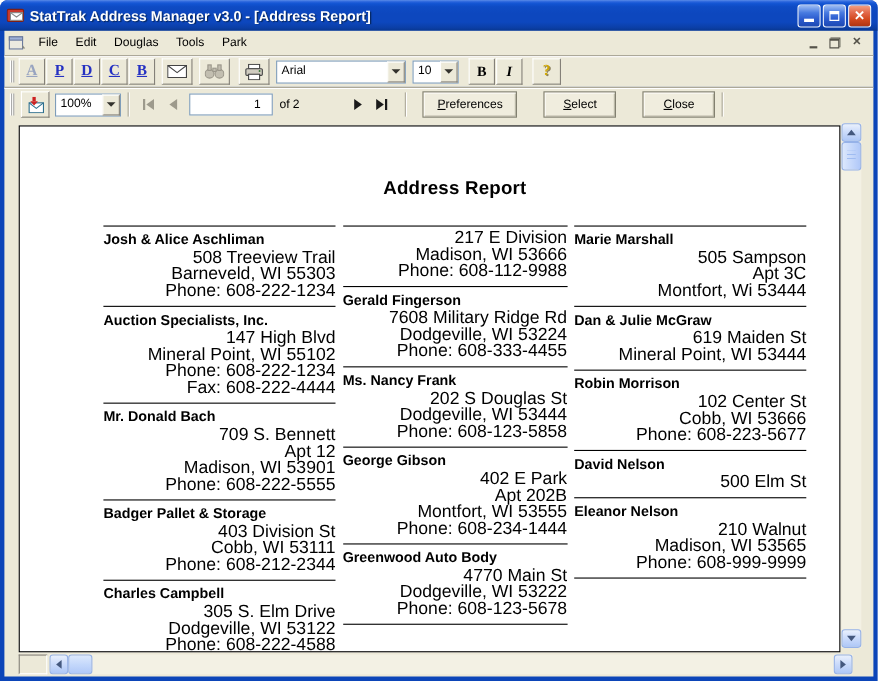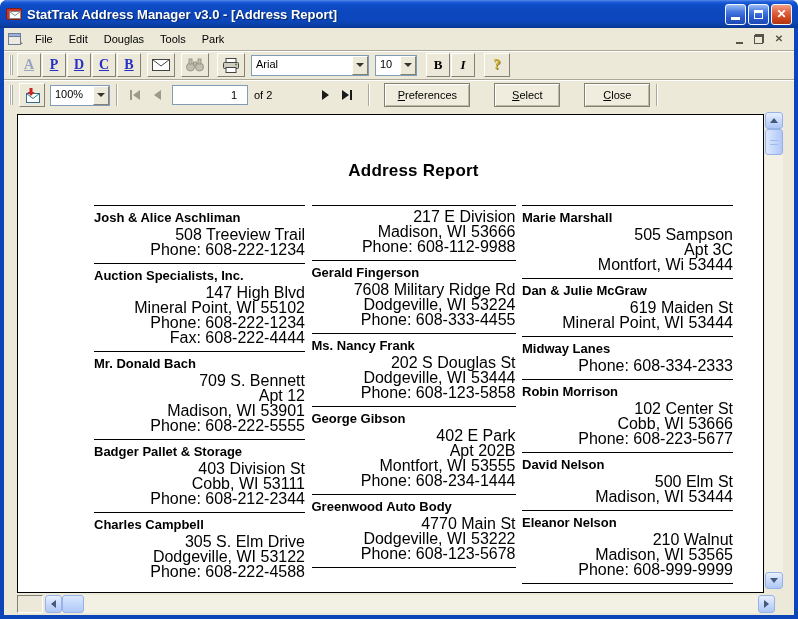--- a/index.html
+++ b/index.html
@@ -295,20 +295,21 @@
 
   <div class="preview">
     <div class="page">
       <div class="page-content">
         <div class="report-title">Address Report</div>
         <div class="columns">
           <div class="col">
               <div class="entry">
                 <div class="entry-name">Josh &amp; Alice Aschliman</div>
                 <div class="entry-line">508 Treeview Trail</div>
+                <div class="entry-line">Barneveld, WI 55303</div>
                 <div class="entry-line">Phone: 608-222-1234</div>
               </div>
               <div class="entry">
                 <div class="entry-name">Auction Specialists, Inc.</div>
                 <div class="entry-line">147 High Blvd</div>
                 <div class="entry-line">Mineral Point, WI 55102</div>
                 <div class="entry-line">Phone: 608-222-1234</div>
                 <div class="entry-line">Fax: 608-222-4444</div>
               </div>
               <div class="entry">
@@ -370,33 +371,28 @@
                 <div class="entry-line">505 Sampson</div>
                 <div class="entry-line">Apt 3C</div>
                 <div class="entry-line">Montfort, Wi 53444</div>
               </div>
               <div class="entry">
                 <div class="entry-name">Dan &amp; Julie McGraw</div>
                 <div class="entry-line">619 Maiden St</div>
                 <div class="entry-line">Mineral Point, WI 53444</div>
               </div>
               <div class="entry">
-                <div class="entry-name">Midway Lanes</div>
-                <div class="entry-line">Phone: 608-334-2333</div>
-              </div>
-              <div class="entry">
                 <div class="entry-name">Robin Morrison</div>
                 <div class="entry-line">102 Center St</div>
                 <div class="entry-line">Cobb, WI 53666</div>
                 <div class="entry-line">Phone: 608-223-5677</div>
               </div>
               <div class="entry">
                 <div class="entry-name">David Nelson</div>
                 <div class="entry-line">500 Elm St</div>
-                <div class="entry-line">Madison, WI 53444</div>
               </div>
               <div class="entry">
                 <div class="entry-name">Eleanor Nelson</div>
                 <div class="entry-line">210 Walnut</div>
                 <div class="entry-line">Madison, WI 53565</div>
                 <div class="entry-line">Phone: 608-999-9999</div>
               </div>
               <div class="entry trailing"></div>
             </div>
         </div>

